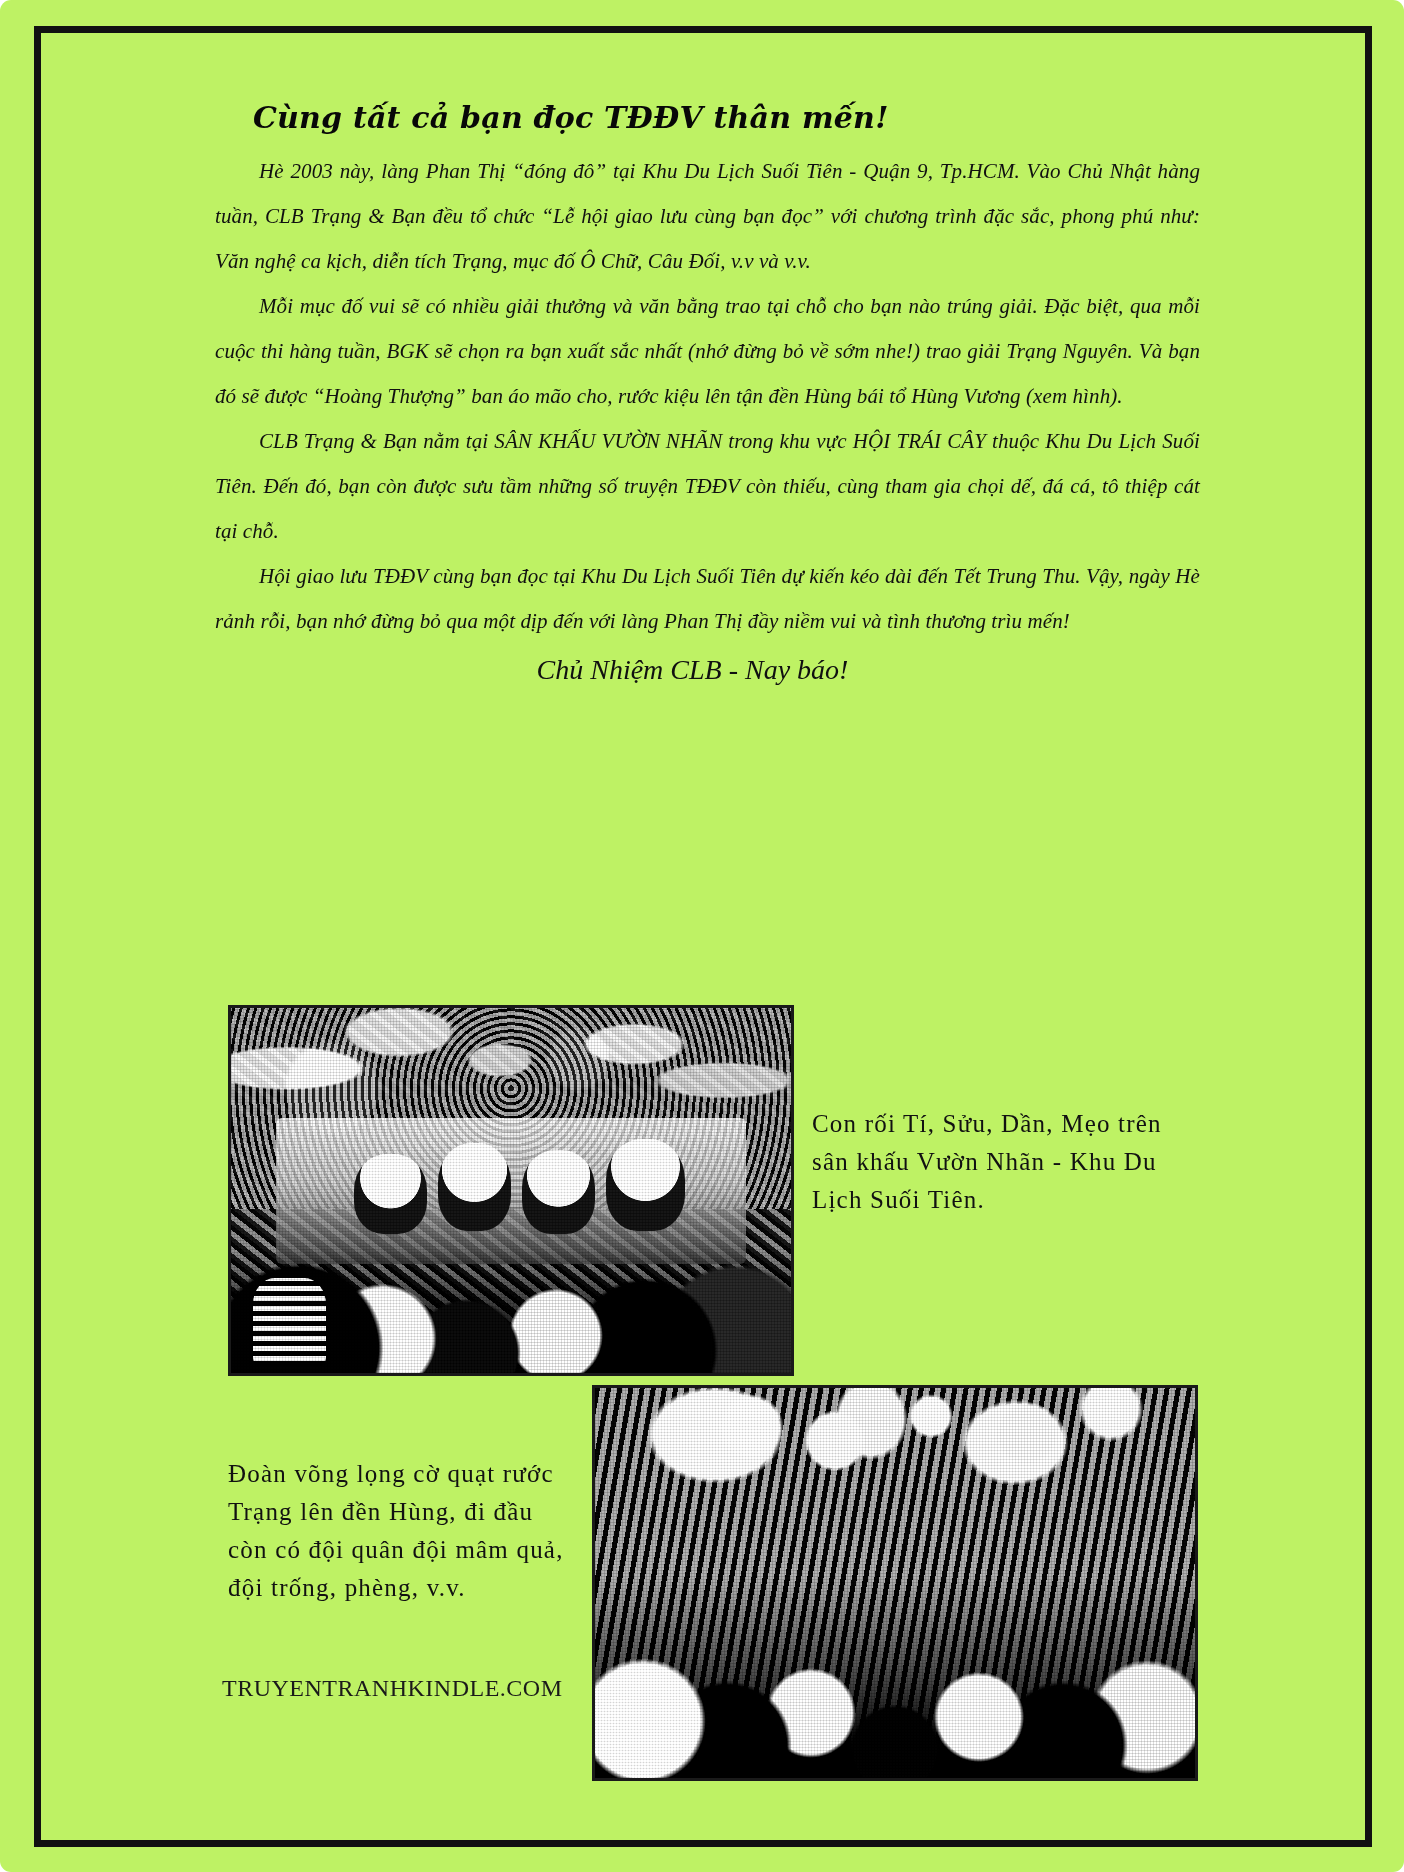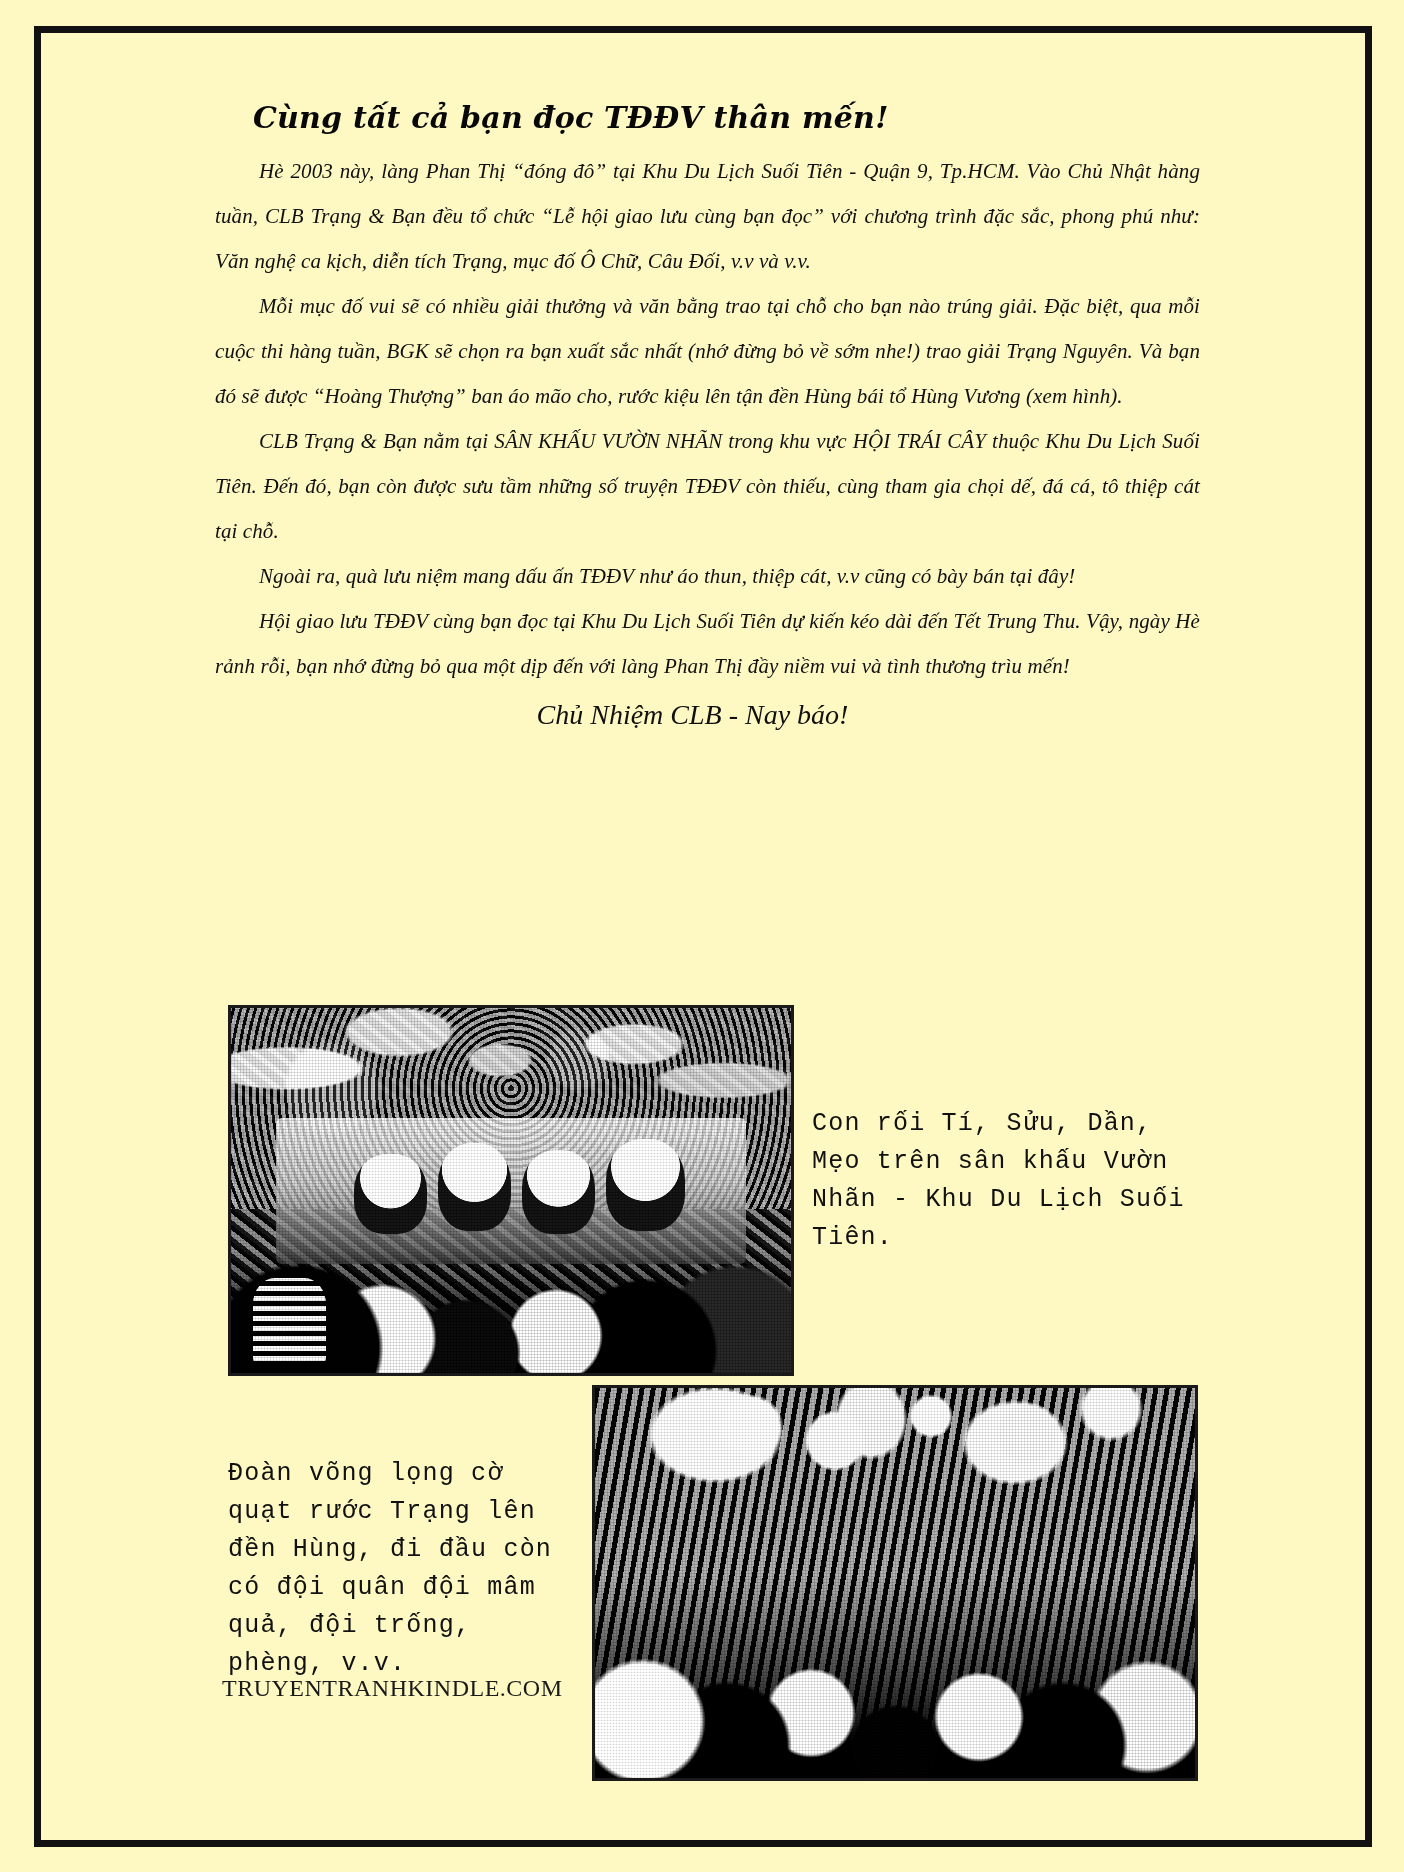--- a/index.html
+++ b/index.html
@@ -11,21 +11,22 @@
     width: 1404px;
     height: 1872px;
     position: relative;
     font-family: "Liberation Serif", serif;
     color: #0a0a0a;
     overflow: hidden;
   }
   .page {
     position: absolute;
     inset: 0;
-    background: #fef9c3;
+    background: #bef264;
+    border-radius: 11px;
   }
   
   .frame-top, .frame-bottom, .frame-left, .frame-right {
     position: absolute;
     background: #111;
   }
   .frame-top    { left: 34px;  top: 26px;   width: 1338px; height: 7px; }
   .frame-bottom { left: 34px;  top: 1840px; width: 1338px; height: 7px; }
   .frame-left   { left: 34px;  top: 26px;   width: 7px;    height: 1821px; }
   .frame-right  { left: 1365px;top: 26px;   width: 7px;    height: 1821px; }
@@ -76,21 +77,21 @@
     left: 228px;
     top: 1005px;
     width: 560px;
     height: 365px;
     border: 3px solid #1a1a1a;
     overflow: hidden;
     background: #6f6f6f;
   }
   .caption {
     position: absolute;
-    font-family: Liberation Mono, monospace;
+    font-family: Liberation Serif, serif;
     font-size: 25px;
     line-height: 38px;
     letter-spacing: 1.2px;
     color: #111;
   }
   .caption1 {
     left: 812px;
     top: 1105px;
     width: 380px;
   }
@@ -246,21 +247,20 @@
   <div class="frame-top"></div>
   <div class="frame-bottom"></div>
   <div class="frame-left"></div>
   <div class="frame-right"></div>
 
   <div class="content">
     <h1 class="heading">Cùng tất cả bạn đọc TĐĐV thân mến!</h1>
     <p class="body">Hè 2003 này, làng Phan Thị “đóng đô” tại Khu Du Lịch Suối Tiên - Quận 9, Tp.HCM. Vào Chủ Nhật hàng tuần, CLB Trạng &amp; Bạn đều tổ chức “Lễ hội giao lưu cùng bạn đọc” với chương trình đặc sắc, phong phú như: Văn nghệ ca kịch, diễn tích Trạng, mục đố Ô Chữ, Câu Đối, v.v và v.v.</p>
     <p class="body">Mỗi mục đố vui sẽ có nhiều giải thưởng và văn bằng trao tại chỗ cho bạn nào trúng giải. Đặc biệt, qua mỗi cuộc thi hàng tuần, BGK sẽ chọn ra bạn xuất sắc nhất (nhớ đừng bỏ về sớm nhe!) trao giải Trạng Nguyên. Và bạn đó sẽ được “Hoàng Thượng” ban áo mão cho, rước kiệu lên tận đền Hùng bái tổ Hùng Vương (xem hình).</p>
     <p class="body">CLB Trạng &amp; Bạn nằm tại SÂN KHẤU VƯỜN NHÃN trong khu vực HỘI TRÁI CÂY thuộc Khu Du Lịch Suối Tiên. Đến đó, bạn còn được sưu tầm những số truyện TĐĐV còn thiếu, cùng tham gia chọi dế, đá cá, tô thiệp cát tại chỗ.</p>
-    <p class="body">Ngoài ra, quà lưu niệm mang dấu ấn TĐĐV như áo thun, thiệp cát, v.v cũng có bày bán tại đây!</p>
     <p class="body">Hội giao lưu TĐĐV cùng bạn đọc tại Khu Du Lịch Suối Tiên dự kiến kéo dài đến Tết Trung Thu. Vậy, ngày Hè rảnh rỗi, bạn nhớ đừng bỏ qua một dịp đến với làng Phan Thị đầy niềm vui và tình thương trìu mến!</p>
     <div class="signature">Chủ Nhiệm CLB - Nay báo!</div>
   </div>
 
   <div class="photo1-wrap">
     <div class="ph p1-bg">
       <div class="p1-foliage"></div>
       <div class="p1-stage"></div>
       <div class="p1-puppet" style="left:22%; top:40%; width:13%; height:22%;"></div>
       <div class="p1-puppet" style="left:37%; top:37%; width:13%; height:24%;"></div>

